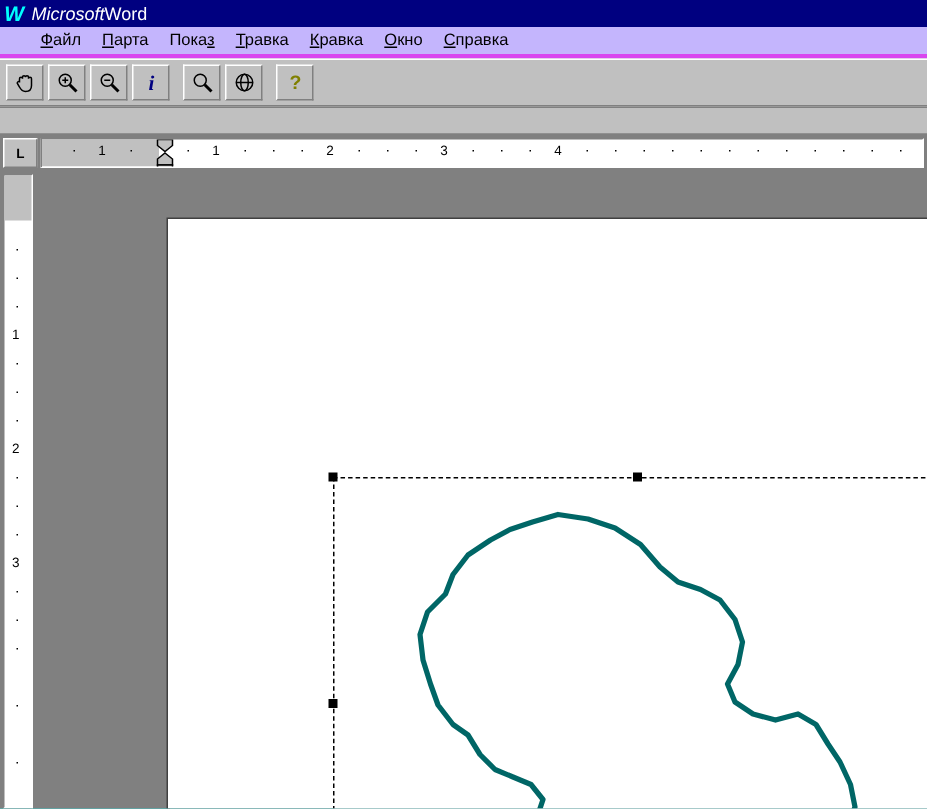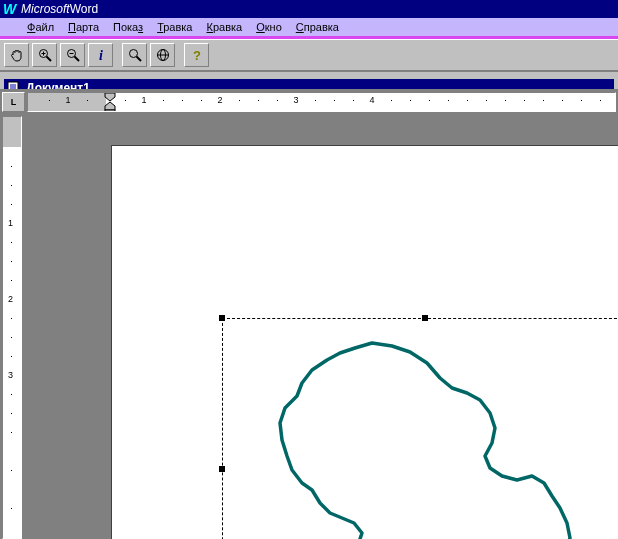--- a/index.html
+++ b/index.html
@@ -112,29 +112,20 @@
     <div class="tb-sep"></div>
     <div class="tb-btn">
       <svg width="16" height="16" viewBox="0 0 16 16">
           <text x="8" y="12.5" text-anchor="middle" font-family="Arial" font-weight="bold" font-size="13" fill="#808000">?</text>
         </svg>
     </div>
   </div>
 
   <div class="sep-line"></div>
 
-  <div class="doc-title">
-    <svg class="icon" width="16" height="14" viewBox="0 0 16 14">
-        <rect x="2" y="1" width="10" height="12" fill="#fff" stroke="#000"></rect>
-        <line x1="4" y1="4" x2="10" y2="4" stroke="#00a"></line>
-        <line x1="4" y1="6" x2="10" y2="6" stroke="#00a"></line>
-        <line x1="4" y1="8" x2="10" y2="8" stroke="#00a"></line>
-      </svg>
-    <span class="txt">Документ1</span>
-  </div>
 
   <div class="workspace">
 
     <div class="hruler">
       <div class="corner">
           <span>L</span>
         </div>
       <div class="track">
         <div class="shade"></div>
 

